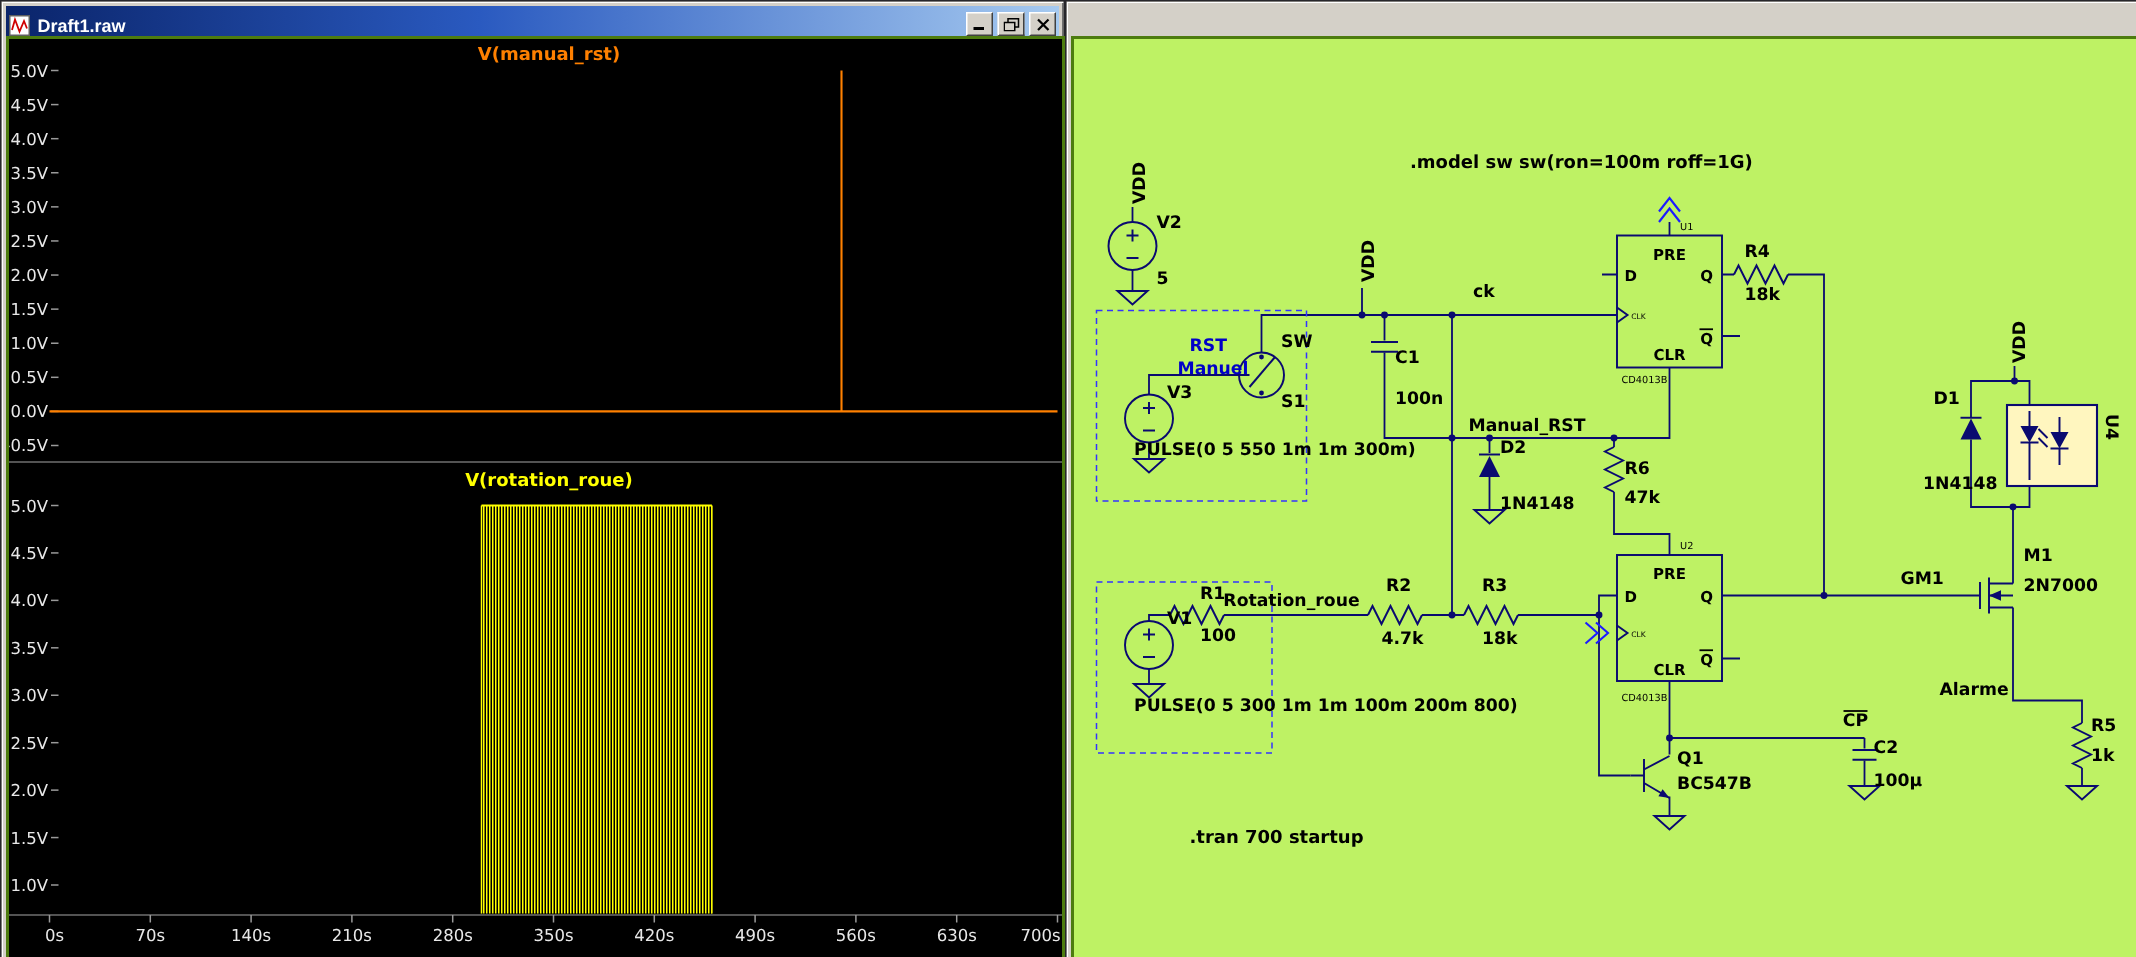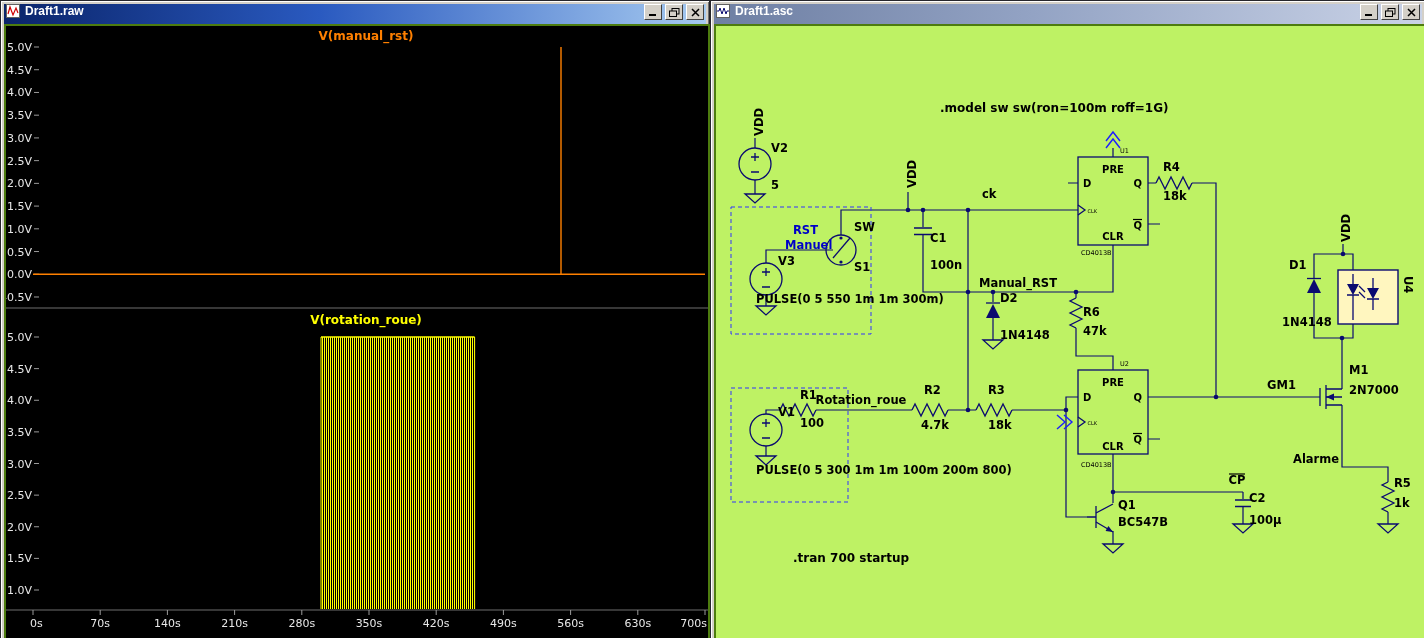--- a/index.html
+++ b/index.html
@@ -1,20 +1,20 @@
 <!DOCTYPE html>
 <html><head>
 <meta charset="utf-8">
 <style>
   html,body{margin:0;padding:0;}
   body{width:1424px;height:638px;background:#15151a;position:relative;overflow:hidden;font-family:"Liberation Sans",sans-serif;}
   .win{position:absolute;background:#D4D0C8;border:1px solid #26262b;box-shadow:inset 1px 1px 0 #ffffff, inset -1px -1px 0 #707070;}
   #win-plot{left:0;top:0;width:708px;height:638px;}
   #win-sch{left:710px;top:0;width:714px;height:638px;}
-  .titlebar{position:absolute;left:3px;top:3px;right:3px;height:20px;display:flex;align-items:flex-start;gap:3px;padding:0 2px;}
+  .titlebar{position:absolute;left:3px;top:3px;right:3px;height:20px;display:flex;align-items:flex-end;gap:3px;padding:0 2px;}
   .titlebar.active{background:linear-gradient(90deg,#0A246A 0%,#2A5AC0 45%,#A6CAF0 100%);}
   .titlebar.inactive{background:linear-gradient(90deg,#6E7FA3 0%,#93A3C4 45%,#C9D2E6 100%);}
   .title-text{color:#ffffff;font-weight:bold;font-size:12px;flex:1;white-space:nowrap;padding-left:2px;font-family:"Liberation Sans",sans-serif;}
   .ticon{width:14px;height:14px;display:flex;align-items:center;justify-content:center;}
   .winbtn{width:16px;height:14px;background:#D4D0C8;border:1px solid;border-color:#ffffff #404040 #404040 #ffffff;display:flex;align-items:center;justify-content:center;cursor:default;}
   .content{position:absolute;left:3px;top:23px;border:2px solid #4d7c0f;}
   #plot-area{width:702px;height:612px;background:#000000;}
   #sch-area{width:708px;height:612px;background:#bef264;}
   svg{display:block;}
   svg text{font-family:"DejaVu Sans",sans-serif;}
@@ -143,45 +143,20 @@
           <rect x="315" y="311" width="153.60000000000002" height="272" fill="url(#stripe)"></rect>
           <line x1="315" y1="311" x2="468.6" y2="311" stroke="#FFFF00" stroke-width="1.4"></line>
           <line x1="315" y1="311" x2="315" y2="583" stroke="#FFFF00"></line>
           <line x1="468.6" y1="311" x2="468.6" y2="583" stroke="#FFFF00"></line>
         </g>
     </svg>
   </div>
 </div>
 
 <div class="win" id="win-sch">
-  <div class="titlebar inactive">
-    <span class="ticon">
-      <svg width="14" height="14">
-          <rect x="0.5" y="0.5" width="13" height="13" fill="#ffffff" stroke="#606060"></rect>
-          <path d="M1 7 h2 l1 -3 l2 6 l2 -6 l2 6 l1 -3 h2" fill="none" stroke="#0a0a70" stroke-width="1"></path>
-        </svg>
-    </span>
-    <span class="title-text">Draft1.asc</span>
-    <span class="winbtn">
-        <svg width="10" height="9">
-          <rect x="1" y="6" width="7" height="2" fill="#000"></rect>
-        </svg>
-      </span>
-    <span class="winbtn">
-        <svg width="11" height="9">
-          <rect x="3" y="0.5" width="7" height="5.5" fill="none" stroke="#000"></rect>
-          <rect x="0.5" y="3" width="7" height="5.5" fill="#D4D0C8" stroke="#000"></rect>
-        </svg>
-      </span>
-    <span class="winbtn">
-        <svg width="9" height="9">
-          <path d="M1 1 L8 8 M8 1 L1 8" stroke="#000" stroke-width="1.5"></path>
-        </svg>
-      </span>
-  </div>
   <div class="content" id="sch-area">
     <svg width="708" height="612" viewBox="0 0 708 612">
 
       <g>
         <path class="w" d="M39 112 L39 122 M39 154 L39 168
           M125 209 L125 184 L362 184
           M192 184 L192 166
           M207 184 L207 201 M207 209 L207 266 L397 266 L397 219
           M252 184 L252 384
           M277 266 L277 276 M277 292 L277 314

